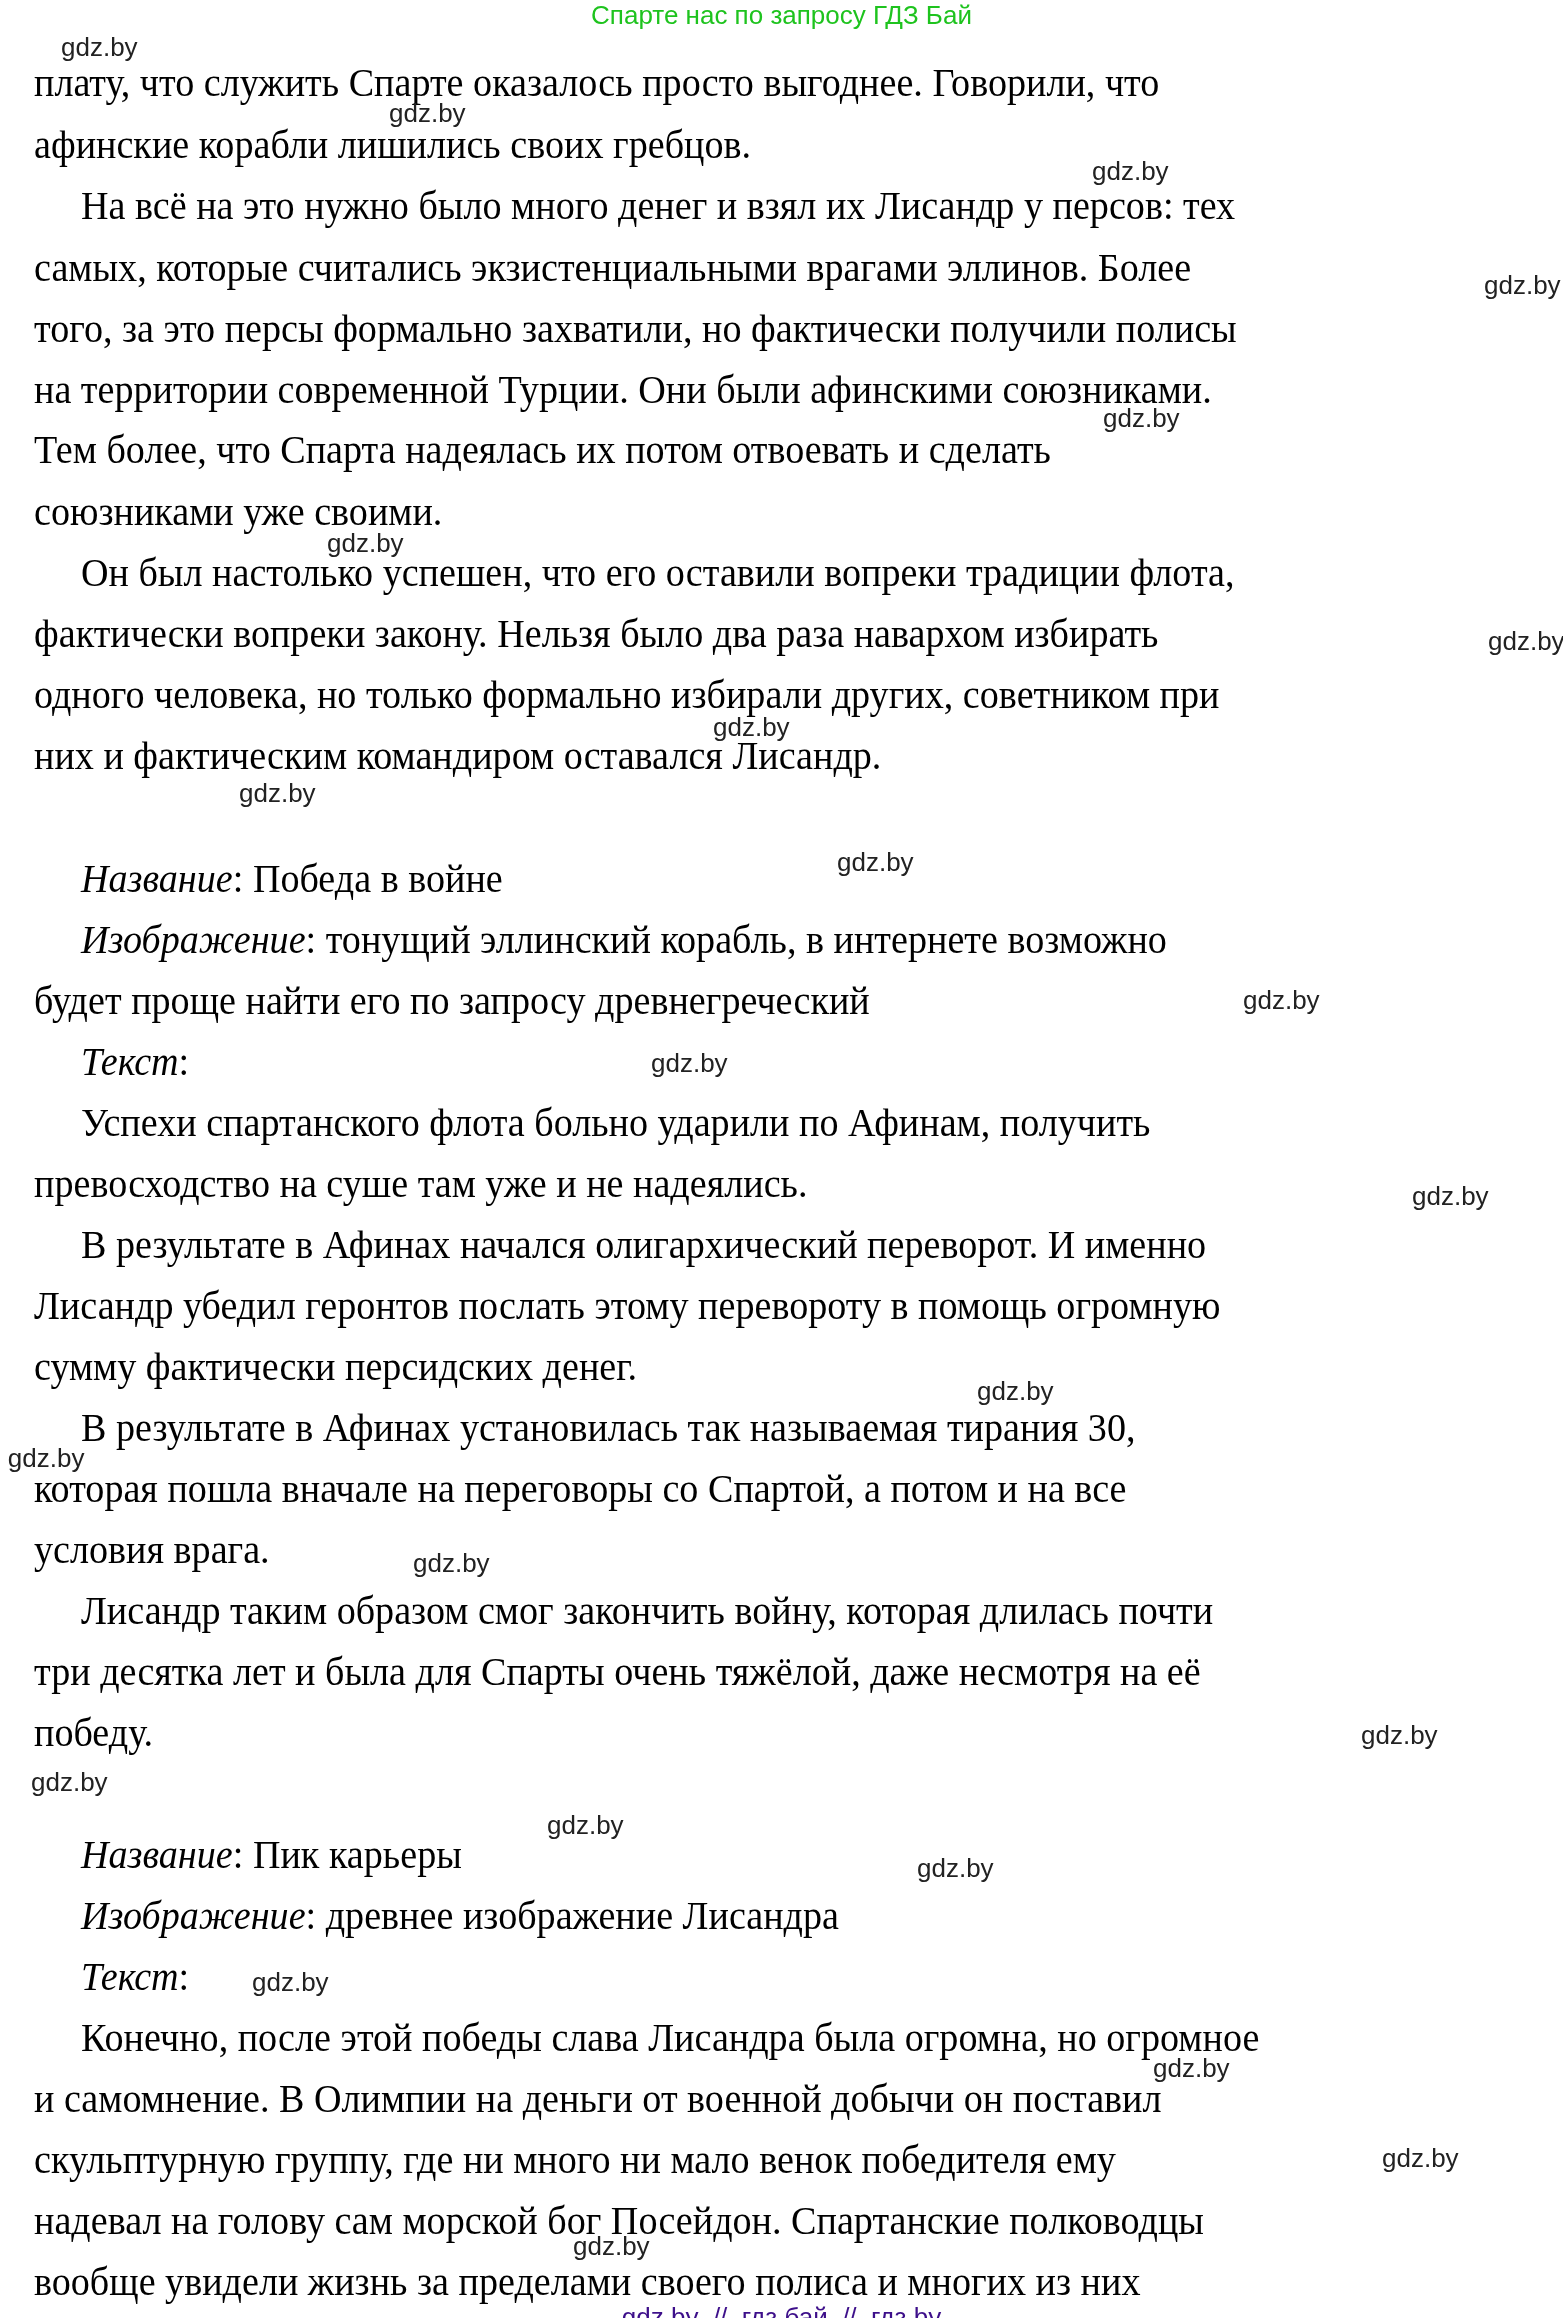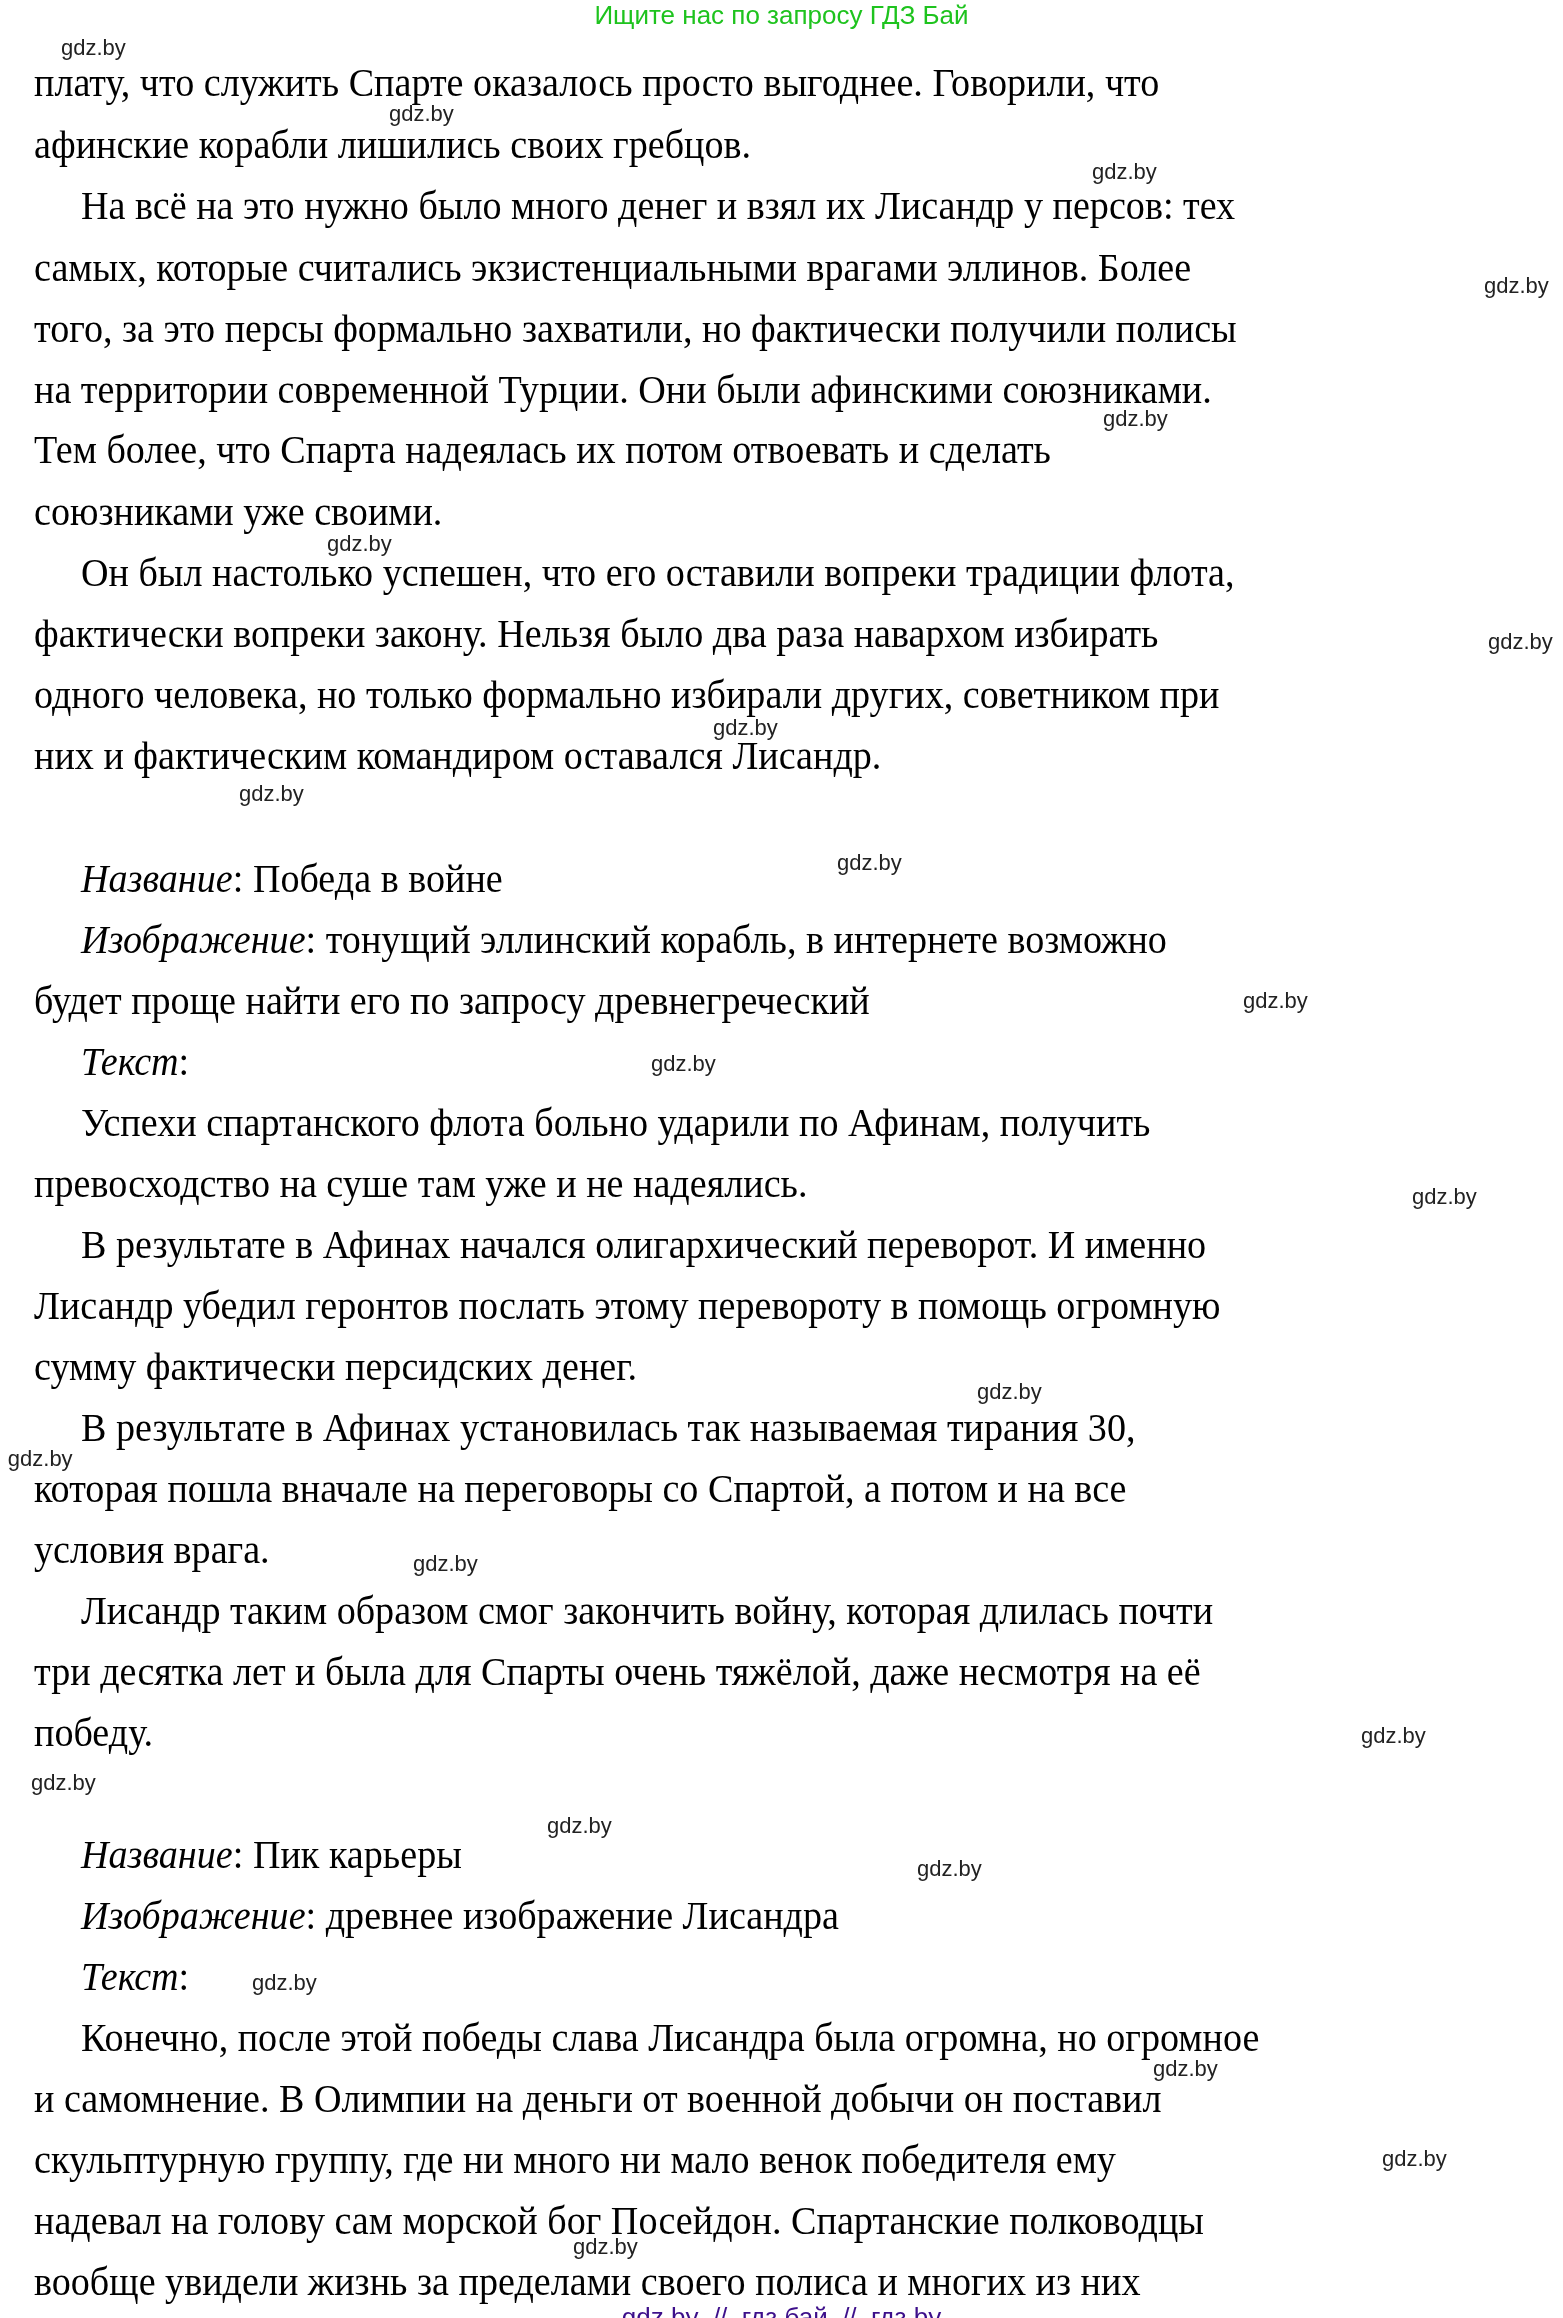--- a/index.html
+++ b/index.html
@@ -5,27 +5,27 @@
   html, body { margin:0; padding:0; background:#ffffff; }
   body { width:1563px; height:2319px; position:relative; overflow:hidden; }
   .header { position:absolute; top:0; left:0; width:1563px; text-align:center;
     font-family:"Liberation Sans", sans-serif; font-size:26px; color:#1ec31e; line-height:31px; }
   .footer { position:absolute; top:2303px; left:0; width:1563px; text-align:center;
     font-family:"Liberation Sans", sans-serif; font-size:26px; color:#3d0f8a; line-height:28px; white-space:pre; }
   .line { position:absolute; left:34px; font-family:"Liberation Serif", serif; font-size:41px;
     color:#000; white-space:nowrap; line-height:47px; transform-origin:left top; transform:scaleX(0.93); }
   .line.indent { left:81px; }
   .it { font-style:italic; }
-  .wm { position:absolute; font-family:"Liberation Sans", sans-serif; font-size:22px; color:#222;
+  .wm { position:absolute; font-family:"Liberation Sans", sans-serif; font-size:26px; color:#222;
     line-height:23.5px; white-space:nowrap; }
 </style>
 </head>
 <body>
 
-<div class="header">Ищите нас по запросу ГДЗ Бай</div>
+<div class="header">Спарте нас по запросу ГДЗ Бай</div>
 
 <div class="line" style="top:59px">плату, что служить Спарте оказалось просто выгоднее. Говорили, что</div>
 <div class="line" style="top:121px">афинские корабли лишились своих гребцов.</div>
 <div class="line indent" style="top:182px">На всё на это нужно было много денег и взял их Лисандр у персов: тех</div>
 <div class="line" style="top:244px">самых, которые считались экзистенциальными врагами эллинов. Более</div>
 <div class="line" style="top:305px">того, за это персы формально захватили, но фактически получили полисы</div>
 <div class="line" style="top:366px">на территории современной Турции. Они были афинскими союзниками.</div>
 <div class="line" style="top:426px">Тем более, что Спарта надеялась их потом отвоевать и сделать</div>
 <div class="line" style="top:488px">союзниками уже своими.</div>
 <div class="line indent" style="top:549px">Он был настолько успешен, что его оставили вопреки традиции флота,</div>

